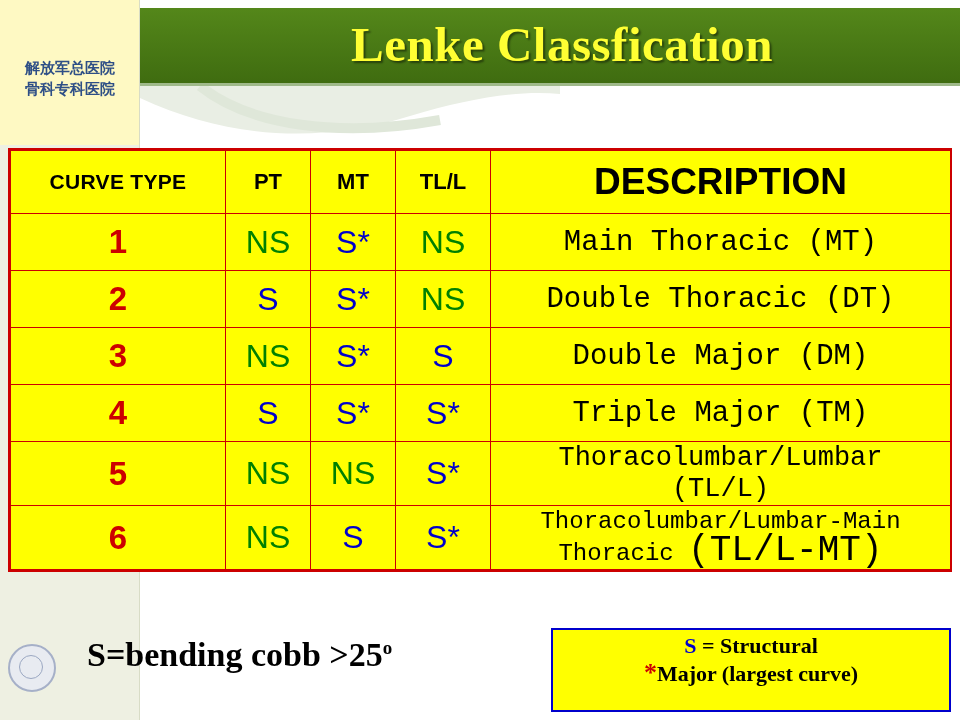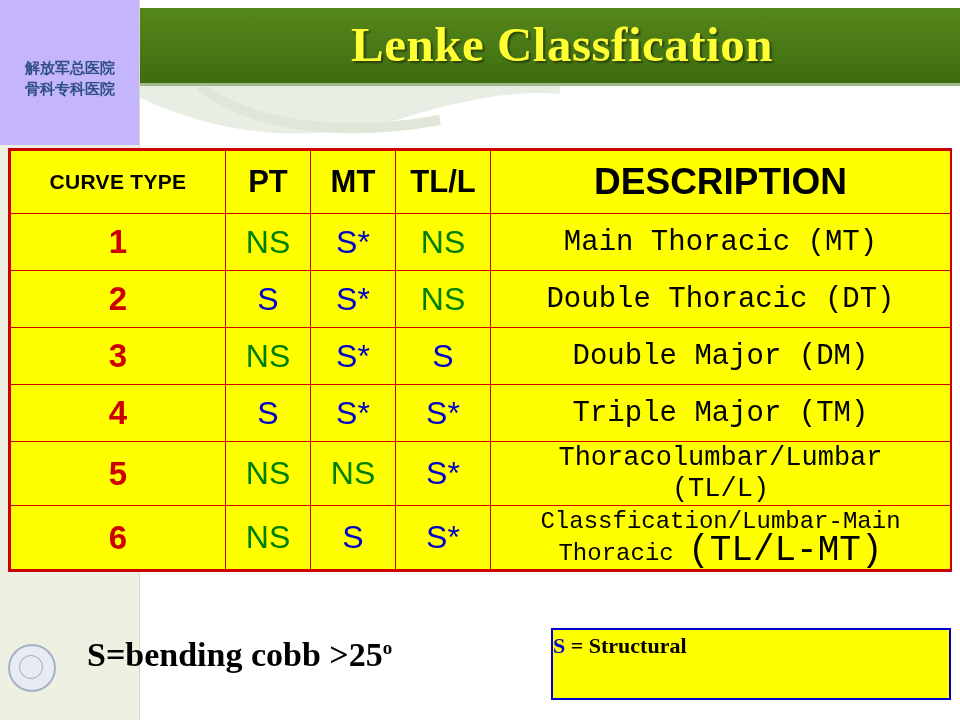--- a/index.html
+++ b/index.html
@@ -43,21 +43,21 @@
     text-shadow: 2px 2px 2px rgba(0,0,0,0.45);
   }
 
   
   .logo-box {
     position: absolute;
     left: 0;
     top: 0;
     width: 140px;
     height: 145px;
-    background: #c4b5fd;
+    background: #fef9c3;
     border-right: 1px solid #d8dcc6;
     box-sizing: border-box;
   }
   .logo-text {
     position: absolute;
     left: 8px;
     top: 58px;
     width: 124px;
     text-align: center;
     color: #2e4f86;
@@ -115,21 +115,21 @@
     background: #ffff00;
   }
   col.c-type { width: 215px; }
   col.c-pt   { width: 85px; }
   col.c-mt   { width: 85px; }
   col.c-tll  { width: 95px; }
   col.c-desc { width: 460px; }
 
   .hdr-row td { height: 62px; font-weight: bold; color: #000; }
   .hdr-curve { font-size: 21px; letter-spacing: 0.3px; }
-  .hdr-col   { font-size: 31px; }
+  .hdr-col   { font-size: 22px; }
   .hdr-desc  { font-size: 37px; }
 
   .body-row td { height: 56px; }
   .body-row.tall td { height: 63px; }
 
   .cell-num {
     font-size: 33px;
     font-weight: bold;
     color: #cc0000;
   }
@@ -169,25 +169,25 @@
     color: #000;
     margin-left: 32px;
   }
   .footer-note sup { font-size: 19px; }
 
   .legend-box {
     position: absolute;
     left: 551px;
     top: 628px;
     width: 400px;
-    height: 72px;
+    height: 84px;
     border: 2px solid #0000cc;
     background: #ffff00;
     box-sizing: border-box;
-    text-align: left;
+    text-align: center;
     font-family: "Liberation Serif", serif;
     font-weight: bold;
     font-size: 22px;
     line-height: 27px;
     padding-top: 2px;
   }
   .legend-line { white-space: nowrap; }
   .lg-s  { color: #0000cc; }
   .lg-ns { color: #008000; }
   .lg-star { color: #cc0000; font-size: 26px; }
@@ -293,26 +293,27 @@
           <div>(TL/L)</div>
         </td>
       </tr>
 
       <tr class="body-row tall">
         <td class="cell-num">6</td>
         <td class="cell-ns">NS</td>
         <td class="cell-s">S</td>
         <td class="cell-s">S*</td>
         <td class="cell-desc small">
-          <div>Classfication/Lumbar-Main</div>
+          <div>Thoracolumbar/Lumbar-Main</div>
           <div><span>Thoracic </span><span class="big">(TL/L-MT)</span></div>
         </td>
       </tr>
     </tbody>
   </table>
 </div>
 
 <div class="seal"></div>
 <div class="footer-note"><span>S=bending cobb &gt;25</span><sup>o</sup></div>
 
 <div class="legend-box">
   <div class="legend-line"><span class="lg-s">S</span><span class="lg-blk"> = Structural</span></div>
+  <div class="legend-line"><span class="lg-star">*</span><span class="lg-blk">Major (largest curve)</span></div>
 </div>
 
 </body></html>

